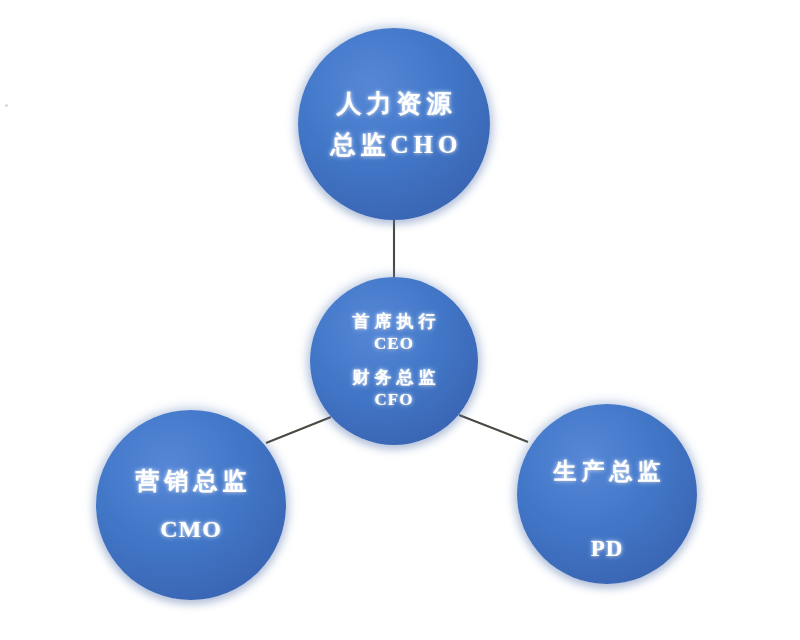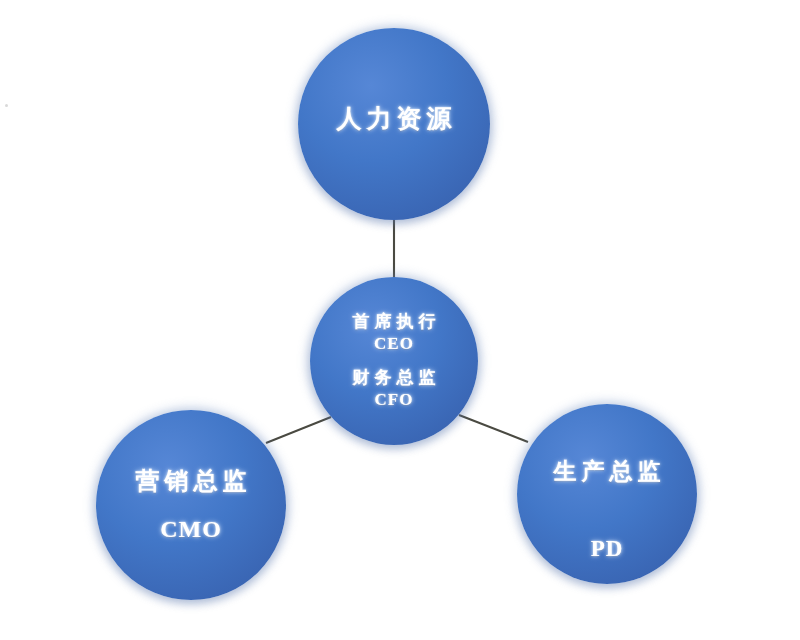--- a/index.html
+++ b/index.html
@@ -123,20 +123,21 @@
   <div class="speck"></div>
 
   <svg id="connectors" viewBox="0 0 800 640" xmlns="http://www.w3.org/2000/svg">
     <line x1="394" y1="220" x2="394" y2="277" stroke="#4a4a42" stroke-width="2.1"></line>
     <line x1="331" y1="417" x2="266" y2="443" stroke="#4a4a42" stroke-width="2.1"></line>
     <line x1="459" y1="415" x2="528" y2="442" stroke="#4a4a42" stroke-width="2.1"></line>
   </svg>
 
   <div class="node" id="node-cho">
     <div class="node-line cjk l1">人力资源</div>
+    <div class="node-line cjk l2">总监CHO</div>
   </div>
 
   <div class="node" id="node-ceo-cfo">
     <div class="node-line cjk l1">首席执行</div>
     <div class="node-line latin l2">CEO</div>
     <div class="node-line cjk l3">财务总监</div>
     <div class="node-line latin l4">CFO</div>
   </div>
 
   <div class="node" id="node-cmo">

